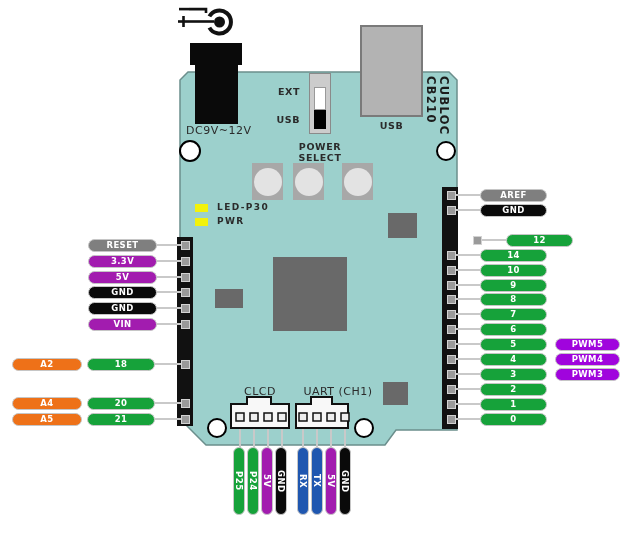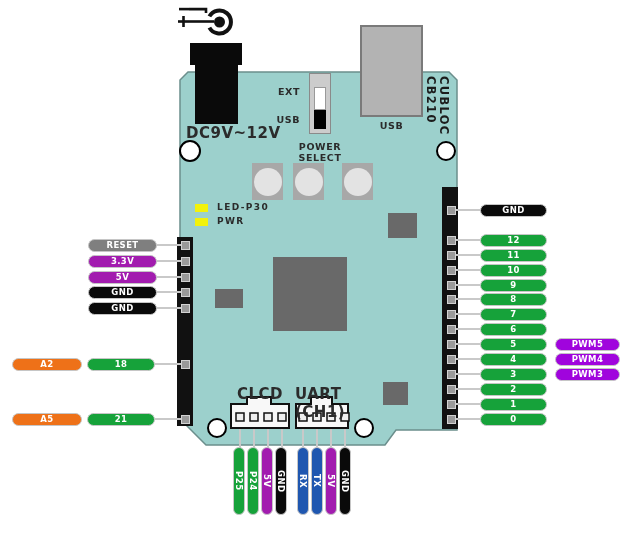--- a/index.html
+++ b/index.html
@@ -13,21 +13,21 @@
   .chip{background:#696969;}
   .grayrect{background:#696969;}
   .cap{background:#a8a8a8;}
   .cap .cap-top{width:28px;height:28px;border-radius:50%;background:#e3e3e3;margin:5px auto 0;}
   .switch{background:#cccccc;border:1px solid #8a8a8a;box-sizing:border-box;}
   .switch .sw-white{position:absolute;left:4px;top:13px;width:12px;height:23px;background:#fff;border:1px solid #999;box-sizing:border-box;}
   .switch .sw-black{position:absolute;left:4px;top:36px;width:12px;height:19px;background:#000;}
   .ledsq{background:#f2f20a;}
   .hdr{background:#111;}
   
-  .cap-label{font-size:15px;font-weight:700;color:#2b2b2b;letter-spacing:.5px;}
+  .cap-label{font-size:11px;font-weight:400;color:#2b2b2b;letter-spacing:.5px;}
   .tiny-label{font-size:9.5px;font-weight:700;color:#2b2b2b;letter-spacing:.6px;}
   .led-label{font-size:9px;font-weight:700;color:#2b2b2b;letter-spacing:1.4px;}
   .pselect{text-align:center;font-size:9.5px;font-weight:700;color:#2b2b2b;letter-spacing:.6px;line-height:11px;}
   .pselect span{display:block;}
   .vname{writing-mode:vertical-rl;font-size:11.5px;font-weight:700;color:#1c1c1c;
          letter-spacing:1.3px;line-height:13px;}
   .vname span{display:block;}
   
   .row{position:absolute;z-index:3;display:flex;align-items:center;height:14px;}
   .pill{height:13px;border-radius:6.5px;border:1px solid #c6c6c6;box-sizing:border-box;
@@ -160,50 +160,67 @@
   <div class="row" style="left:88px;top:285px;">
       <div class="pill w69 c-black">GND</div>
       <div class="wire" style="width:24px"></div>
       <div class="pin"></div>
     </div>
   <div class="row" style="left:88px;top:301px;">
       <div class="pill w69 c-black">GND</div>
       <div class="wire" style="width:24px"></div>
       <div class="pin"></div>
     </div>
+  <div class="row" style="left:88px;top:317px;">
+      <div class="pill w69 c-maroon">VIN</div>
+      <div class="wire" style="width:24px"></div>
+      <div class="pin"></div>
+    </div>
 
   <div class="row" style="left:12px;top:357px;">
       <div class="pill w70 c-orange">A2</div>
       <div class="gap5"></div>
       <div class="pill w68 c-green">18</div>
       <div class="wire" style="width:26px"></div>
       <div class="pin"></div>
     </div>
+  <div class="row" style="left:12px;top:396px;">
+      <div class="pill w70 c-orange">A4</div>
+      <div class="gap5"></div>
+      <div class="pill w68 c-green">20</div>
+      <div class="wire" style="width:26px"></div>
+      <div class="pin"></div>
+    </div>
   <div class="row" style="left:12px;top:412px;">
       <div class="pill w70 c-orange">A5</div>
       <div class="gap5"></div>
       <div class="pill w68 c-green">21</div>
       <div class="wire" style="width:26px"></div>
       <div class="pin"></div>
     </div>
 
+  <div class="row" style="left:447px;top:188px;">
+      <div class="pin"></div>
+      <div class="wire" style="width:24px"></div>
+      <div class="pill w67 c-gray">AREF</div>
+    </div>
   <div class="row" style="left:447px;top:203px;">
       <div class="pin"></div>
       <div class="wire" style="width:24px"></div>
       <div class="pill w67 c-black">GND</div>
     </div>
-  <div class="row" style="left:447px;top:233px;">
+  <div class="row" style="left:473px;top:233px;">
       <div class="pin"></div>
       <div class="wire" style="width:24px"></div>
       <div class="pill w67 c-green">12</div>
     </div>
   <div class="row" style="left:447px;top:248px;">
       <div class="pin"></div>
       <div class="wire" style="width:24px"></div>
-      <div class="pill w67 c-green">11</div>
+      <div class="pill w67 c-green">14</div>
     </div>
   <div class="row" style="left:447px;top:263px;">
       <div class="pin"></div>
       <div class="wire" style="width:24px"></div>
       <div class="pill w67 c-green">10</div>
     </div>
   <div class="row" style="left:447px;top:278px;">
       <div class="pin"></div>
       <div class="wire" style="width:24px"></div>
       <div class="pill w67 c-green">9</div>
@@ -254,21 +271,21 @@
       <div class="wire" style="width:24px"></div>
       <div class="pill w67 c-green">1</div>
     </div>
   <div class="row" style="left:447px;top:412px;">
       <div class="pin"></div>
       <div class="wire" style="width:24px"></div>
       <div class="pill w67 c-green">0</div>
     </div>
 
   <div class="abs cap-label" style="left:230px;top:385px;width:60px;text-align:center;">CLCD</div>
-  <div class="abs cap-label" style="left:295px;top:385px;width:70px;">UART (CH1)</div>
+  <div class="abs cap-label" style="left:303px;top:385px;width:70px;text-align:center;">UART (CH1)</div>
 
   <div class="vpill c-green" style="left:233px;top:447px;">P25</div>
   <div class="vpill c-green" style="left:247px;top:447px;">P24</div>
   <div class="vpill c-maroon" style="left:261px;top:447px;">5V</div>
   <div class="vpill c-black" style="left:275px;top:447px;">GND</div>
   <div class="vpill c-blue" style="left:297px;top:447px;">RX</div>
   <div class="vpill c-blue" style="left:311px;top:447px;">TX</div>
   <div class="vpill c-maroon" style="left:325px;top:447px;">5V</div>
   <div class="vpill c-black" style="left:339px;top:447px;">GND</div>
 

